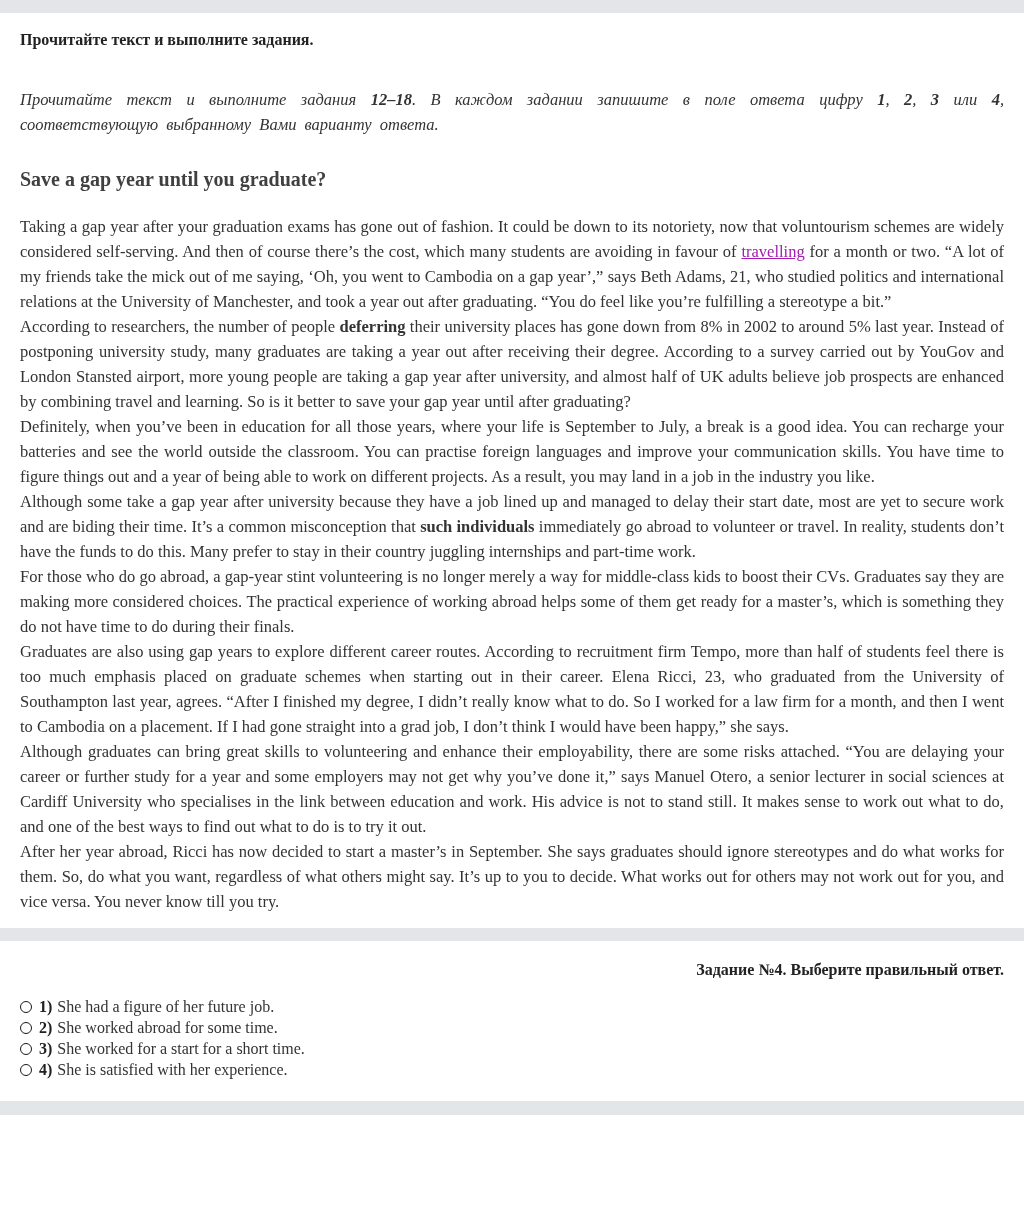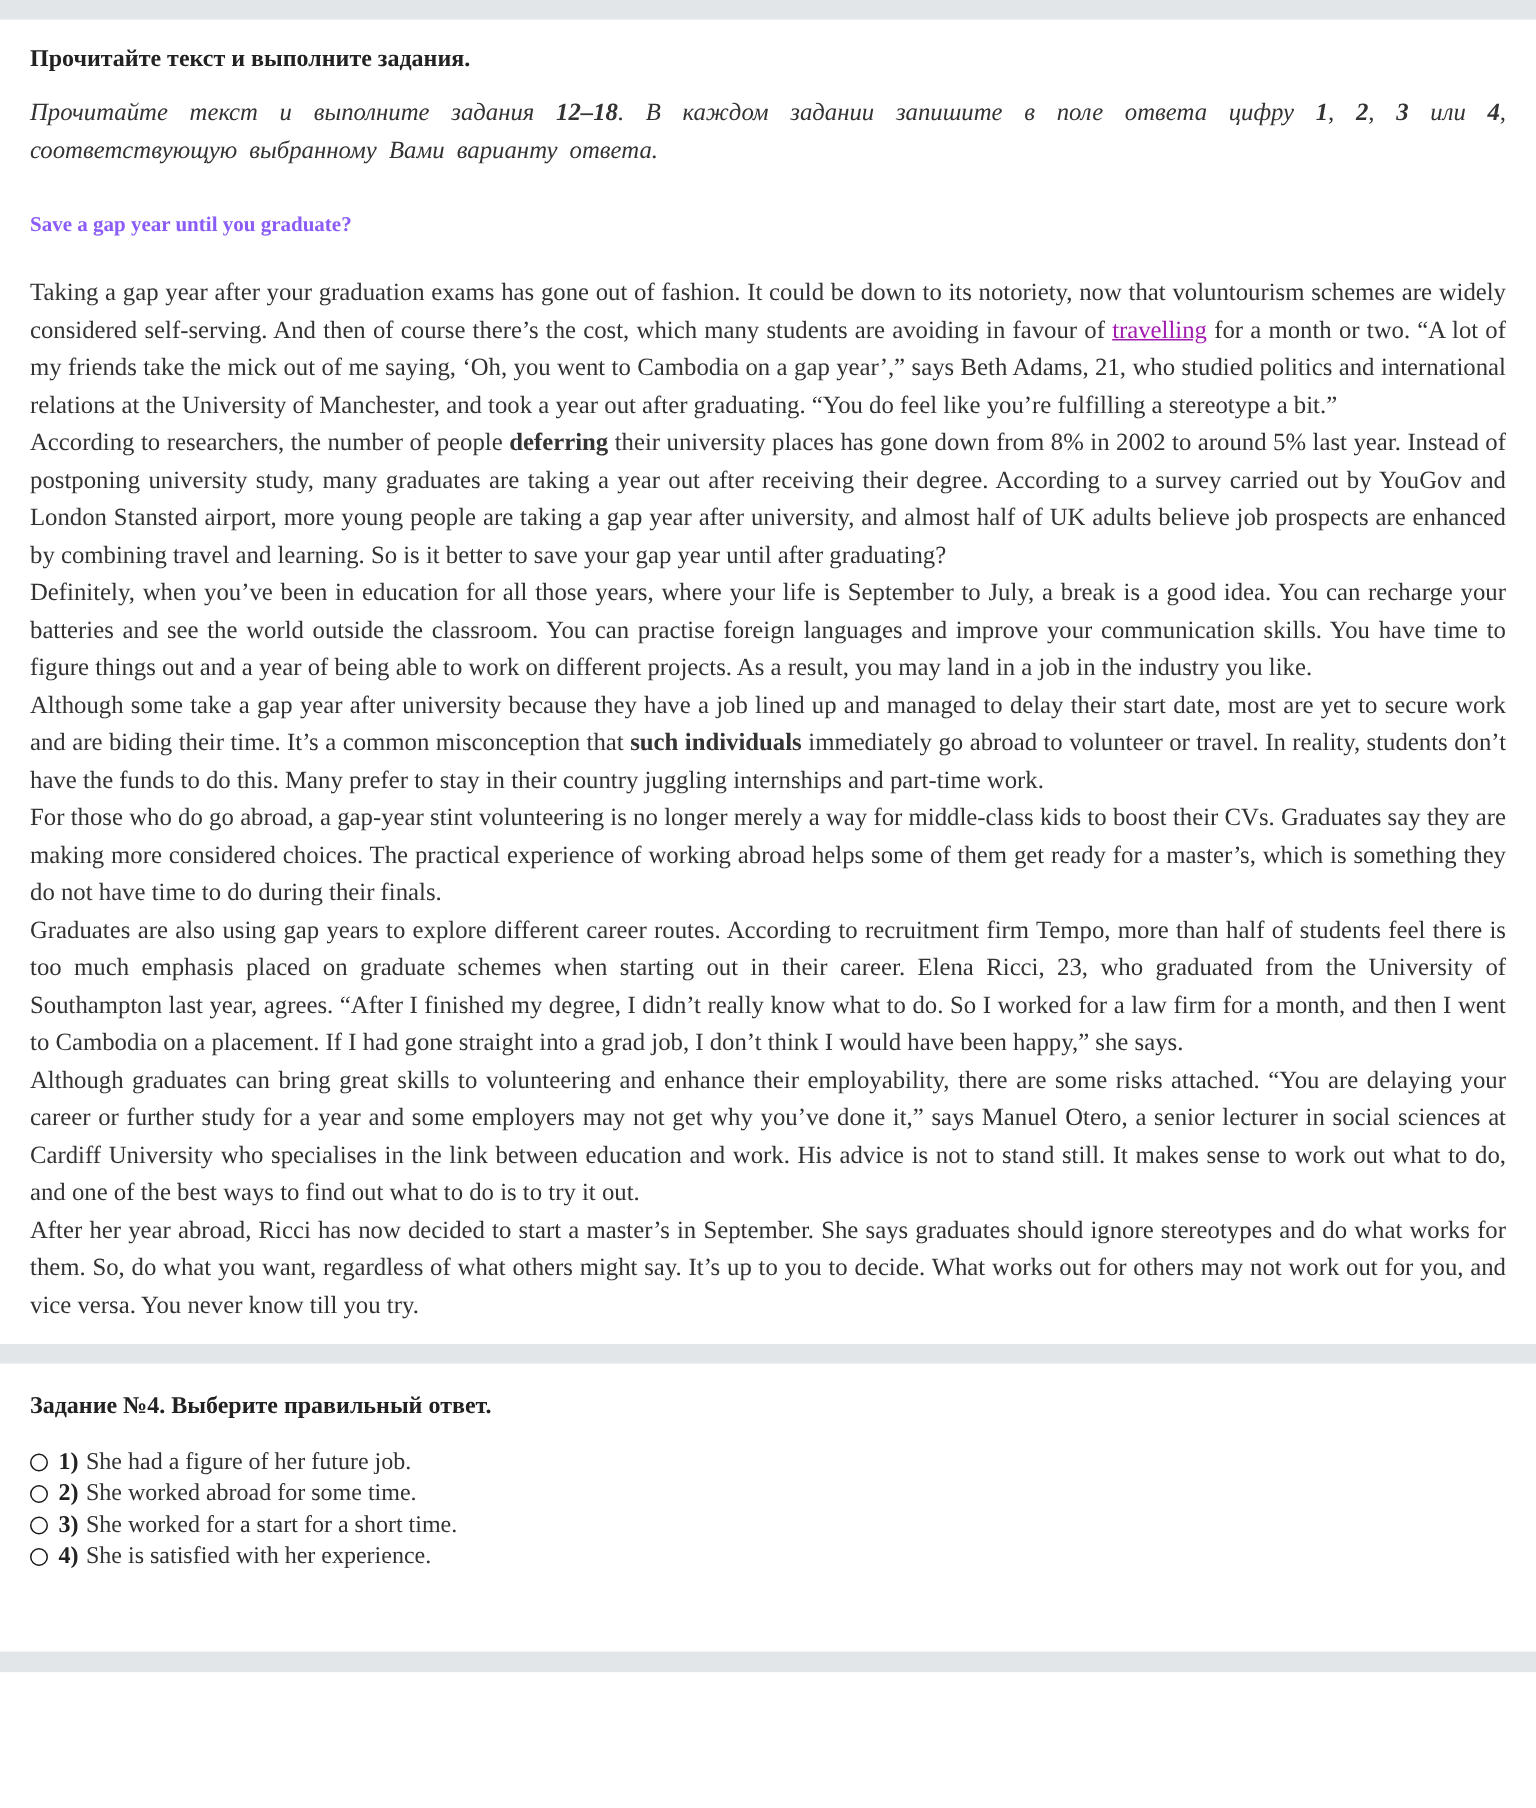--- a/index.html
+++ b/index.html
@@ -29,32 +29,32 @@
   }
   .content { padding: 0 20px; }
   .b { font-weight: bold; }
   .instruction-title {
     margin: 18px 0 0 0;
     font-size: 16px;
     font-weight: bold;
     color: #222;
   }
   .instruction-note {
-    margin: 13px 0 0 0;
+    margin: 38px 0 0 0;
     font-style: italic;
     font-size: 16.5px;
     line-height: 25px;
     text-align: justify;
     word-spacing: 4px;
   }
   .article-title {
     margin: 31px 0 0 0;
-    font-size: 14px;
+    font-size: 20px;
     font-weight: bold;
-    color: #8b5cf6;
+    color: #404040;
   }
   .article-text { margin: 23px 0 0 0; }
   .article-text p {
     margin: 0;
     font-size: 16.5px;
     line-height: 25px;
     text-align: justify;
   }
   a.textlink {
     color: #a21caf;
@@ -65,20 +65,21 @@
     margin-top: 14px;
     width: 100%;
     height: 13px;
     background: #e2e6e8;
   }
   .task-header {
     margin: 20px 0 0 0;
     font-size: 16px;
     font-weight: bold;
     color: #222;
+    text-align: right;
   }
   .task-question {
     margin: 21px 0 0 0;
     font-size: 16px;
   }
   .options { margin: 17px 0 0 0; }
   .opt {
     display: flex;
     align-items: baseline;
     font-size: 16px;

